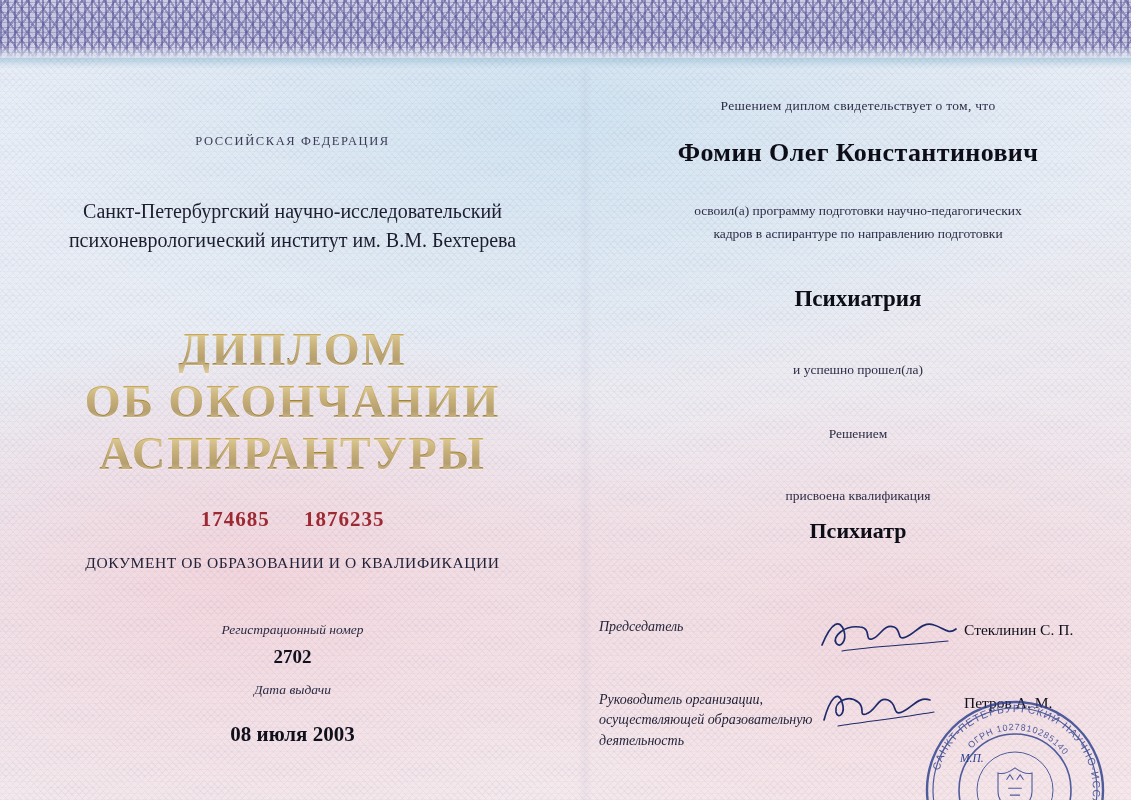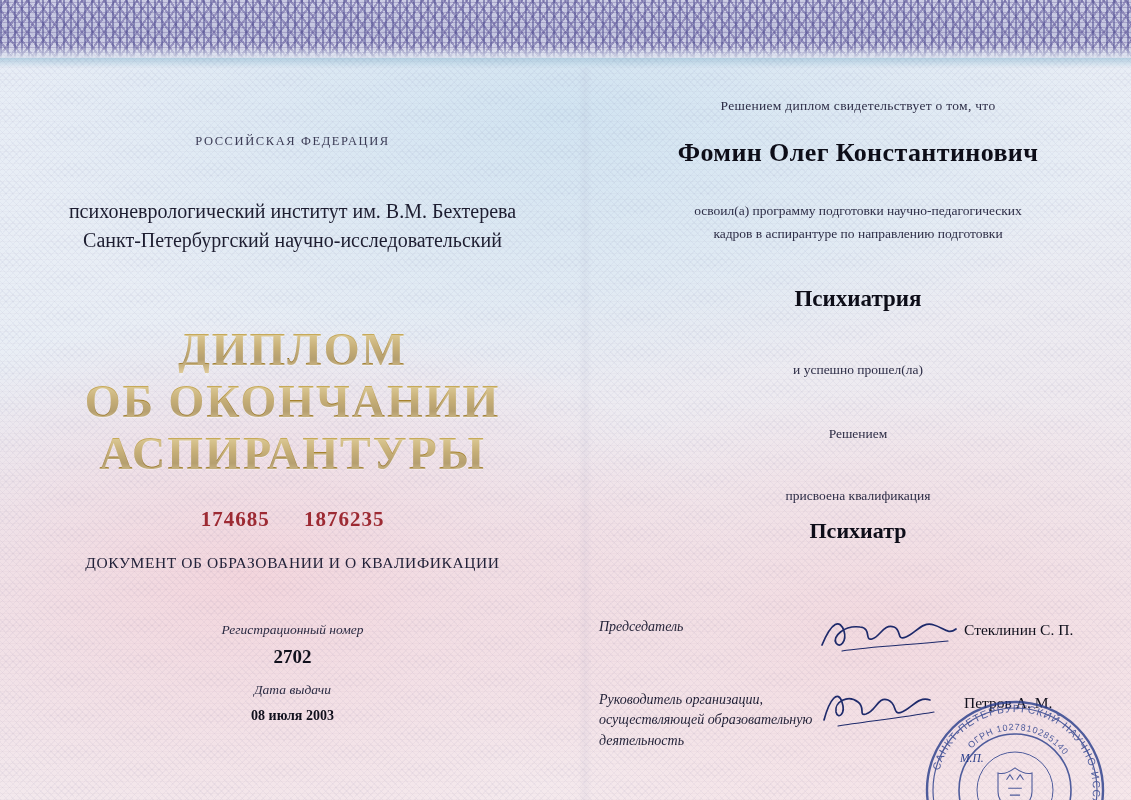--- a/index.html
+++ b/index.html
@@ -128,22 +128,22 @@
     font-weight: bold;
     color: #10101c;
   }
   .date-label {
     margin-top: 14px;
     font-size: 13.5px;
     font-style: italic;
     color: #2a2a42;
   }
   .date-value {
-    margin-top: 10px;
-    font-size: 14px;
+    margin-top: 24px;
+    font-size: 21px;
     font-weight: bold;
     color: #10101c;
   }
 
   
   .right-col {
     position: absolute;
     left: 585px;
     top: 72px;
     width: 546px;
@@ -269,22 +269,22 @@
 
   <div class="top-band"></div>
   <div class="band-divider"></div>
   <div class="guilloche-texture"></div>
   <div class="center-seam"></div>
 
   <div class="left-col">
     <div class="country-line">РОССИЙСКАЯ ФЕДЕРАЦИЯ</div>
 
     <div class="institution">
+      <div>Санкт-Петербургский научно-исследовательский</div>
       <div>психоневрологический институт им. В.М. Бехтерева</div>
-      <div>Санкт-Петербургский научно-исследовательский</div>
     </div>
 
     <div class="title-block">
       <div class="title-line l1">ДИПЛОМ</div>
       <div class="title-line l2">ОБ ОКОНЧАНИИ</div>
       <div class="title-line l3">АСПИРАНТУРЫ</div>
     </div>
 
     <div class="serials">
       <span>174685</span>

